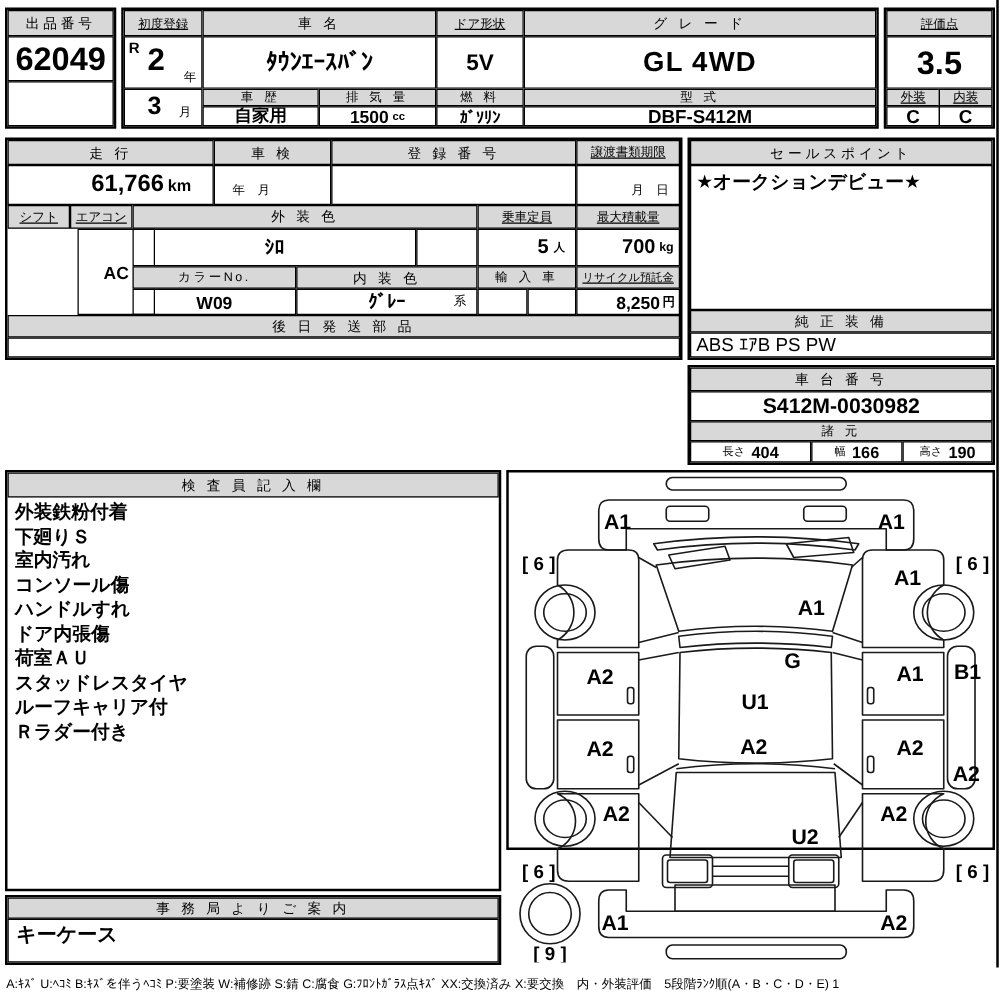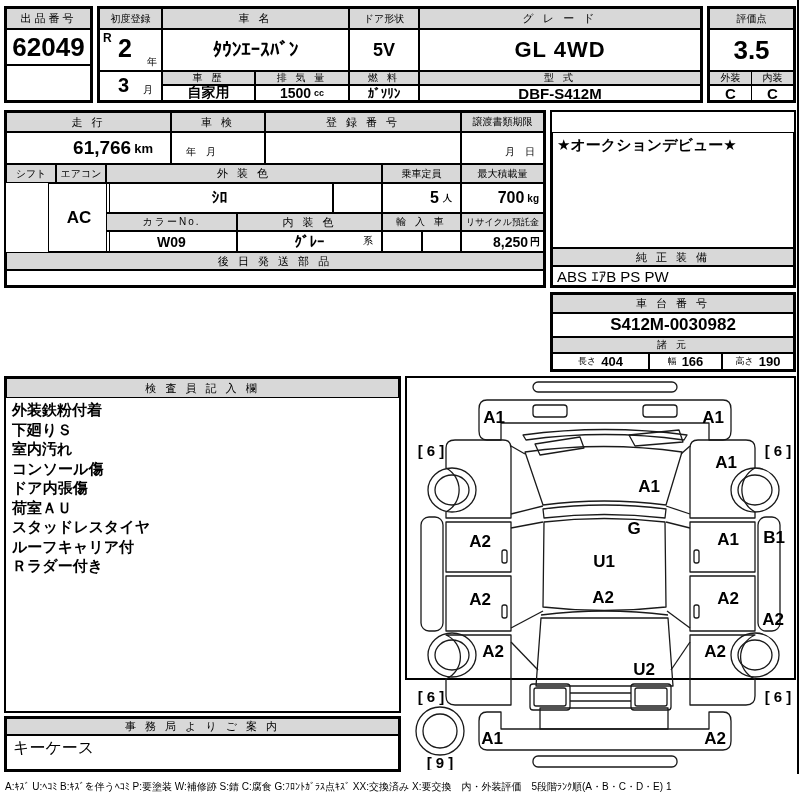--- a/index.html
+++ b/index.html
@@ -3,21 +3,21 @@
 <meta charset="utf-8">
 <style>
   html,body{margin:0;padding:0;background:#fff;}
   #sheet{position:relative;width:800px;height:800px;background:#fff;
          font-family:"Liberation Sans","DejaVu Sans",sans-serif;color:#000;border-radius:22px;}
   .box{position:absolute;border:2px solid #000;box-sizing:border-box;background:#fff;}
   .c{position:absolute;border:1px solid #000;box-sizing:border-box;overflow:hidden;}
   .h{background:#d8d8d8;display:flex;align-items:center;justify-content:center;
      font-size:11px;letter-spacing:3px;white-space:nowrap;}
   .v{display:flex;align-items:center;justify-content:center;font-weight:bold;white-space:nowrap;}
-  .ls0{letter-spacing:0;}
+  .ls0{letter-spacing:0;text-decoration:underline;}
   .fs9{font-size:9px;} .fs10{font-size:10px;} .fs11{font-size:11px;}
   .edge{position:absolute;background:#000;}
   #legend{position:absolute;left:5px;top:780px;width:792px;font-size:10px;
           white-space:nowrap;letter-spacing:0;}
   svg text{font-family:"Liberation Sans","DejaVu Sans",sans-serif;}
 </style>
 </head>
 <body>
 
 <div id="sheet">
@@ -81,21 +81,21 @@
     </div>
     <div class="c" style="left:259px;top:20px;width:196px;height:32px"></div>
     <div class="c" style="left:455px;top:20px;width:83px;height:32px">
       <span style="position:absolute;right:8px;bottom:4px;font-size:10px">月　日</span>
     </div>
     <div class="c h fs10 ls0" style="left:0;top:52px;width:50px;height:19px">シフト</div>
     <div class="c h fs10 ls0" style="left:50px;top:52px;width:50px;height:19px">エアコン</div>
     <div class="c h" style="left:100px;top:52px;width:276px;height:19px">外 装 色</div>
     <div class="c h fs10 ls0" style="left:376px;top:52px;width:79px;height:19px">乗車定員</div>
     <div class="c h fs10 ls0" style="left:455px;top:52px;width:83px;height:19px">最大積載量</div>
-    <div class="c v" style="left:42px;top:71px;width:62px;height:69px;font-size:17px">AC</div>
+    <div class="c v" style="left:56px;top:71px;width:62px;height:69px;font-size:14px">AC</div>
     <div class="c v" style="left:100px;top:71px;width:227px;height:30px;font-size:16px">ｼﾛ</div>
     <div class="c" style="left:327px;top:71px;width:49px;height:30px"></div>
     <div class="c v" style="left:376px;top:71px;width:79px;height:30px;font-size:16px;justify-content:flex-end;padding-right:8px">
       <span>5</span>
       <span style="font-size:9px;margin-left:4px">人</span>
     </div>
     <div class="c v" style="left:455px;top:71px;width:83px;height:30px;font-size:16px;justify-content:flex-end;padding-right:4px">
       <span>700</span>
       <span style="font-size:10px;margin-left:3px">kg</span>
     </div>
@@ -112,20 +112,21 @@
     <div class="c" style="left:416px;top:119px;width:39px;height:21px"></div>
     <div class="c v" style="left:455px;top:119px;width:83px;height:21px;font-size:14px;justify-content:flex-end;padding-right:3px">
       <span>8,250</span>
       <span style="font-size:10px;margin-left:2px">円</span>
     </div>
     <div class="c h" style="left:0;top:140px;width:538px;height:18px">後 日 発 送 部 品</div>
     <div class="c" style="left:0;top:158px;width:538px;height:16px"></div>
   </div>
 
   <div class="box" style="left:550px;top:110px;width:246px;height:178px">
+    <div class="c h" style="left:0;top:0;width:242px;height:20px">セールスポイント</div>
     <div class="c" style="left:0;top:20px;width:242px;height:116px;font-size:15px;font-weight:bold;padding:3px 4px">★オークションデビュー★</div>
     <div class="c h" style="left:0;top:136px;width:242px;height:18px">純 正 装 備</div>
     <div class="c" style="left:0;top:154px;width:242px;height:20px;font-size:15px;font-weight:normal;padding:1px 4px">ABS ｴｱB PS PW</div>
   </div>
 
 
   <div class="box" style="left:550px;top:292px;width:246px;height:80px">
     <div class="c h" style="left:0;top:0;width:242px;height:19px">車 台 番 号</div>
     <div class="c v" style="left:0;top:19px;width:242px;height:24px;font-size:17px">S412M-0030982</div>
     <div class="c h fs10" style="left:0;top:43px;width:242px;height:16px">諸 元</div>
@@ -143,31 +144,32 @@
     </div>
   </div>
 
   <div class="box" style="left:4px;top:376px;width:397px;height:337px">
     <div class="c h" style="left:0;top:0;width:393px;height:20px">検 査 員 記 入 欄</div>
     <div style="position:absolute;left:0;top:20px;width:393px;height:313px;padding:2px 6px;box-sizing:border-box;font-size:15px;font-weight:bold;line-height:19.5px">
       <div>外装鉄粉付着</div>
       <div>下廻りＳ</div>
       <div>室内汚れ</div>
       <div>コンソール傷</div>
+      <div>ハンドルすれ</div>
       <div>ドア内張傷</div>
       <div>荷室ＡＵ</div>
       <div>スタッドレスタイヤ</div>
       <div>ルーフキャリア付</div>
       <div>Ｒラダー付き</div>
     </div>
   </div>
 
   <div class="box" style="left:4px;top:716px;width:397px;height:56px">
     <div class="c h fs11" style="left:0;top:0;width:393px;height:17px">事 務 局 よ り ご 案 内</div>
-    <div class="c" style="left:0;top:17px;width:393px;height:35px;font-size:16px;font-weight:normal;padding:2px 6px">キーケース</div>
+    <div class="c" style="left:0;top:17px;width:393px;height:35px;font-size:16px;font-weight:bold;padding:2px 6px">キーケース</div>
   </div>
 
   <div class="box" style="left:405px;top:376px;width:391px;height:304px">
     <svg width="387" height="392" viewBox="0 0 387 392">
       <g fill="none" stroke="#1a1a1a" stroke-width="1.3" stroke-linejoin="round">
 
         <rect x="126" y="4" width="144" height="10" rx="5"></rect>
 
         <path d="M80,22 L316,22 Q324,22 324,31 L324,53 Q324,62 316,62 L302,62 L302,45 L94,45 L94,62 L80,62 Q72,62 72,53 L72,31 Q72,22 80,22 Z"></path>
         <rect x="126" y="27" width="34" height="12" rx="3"></rect>

